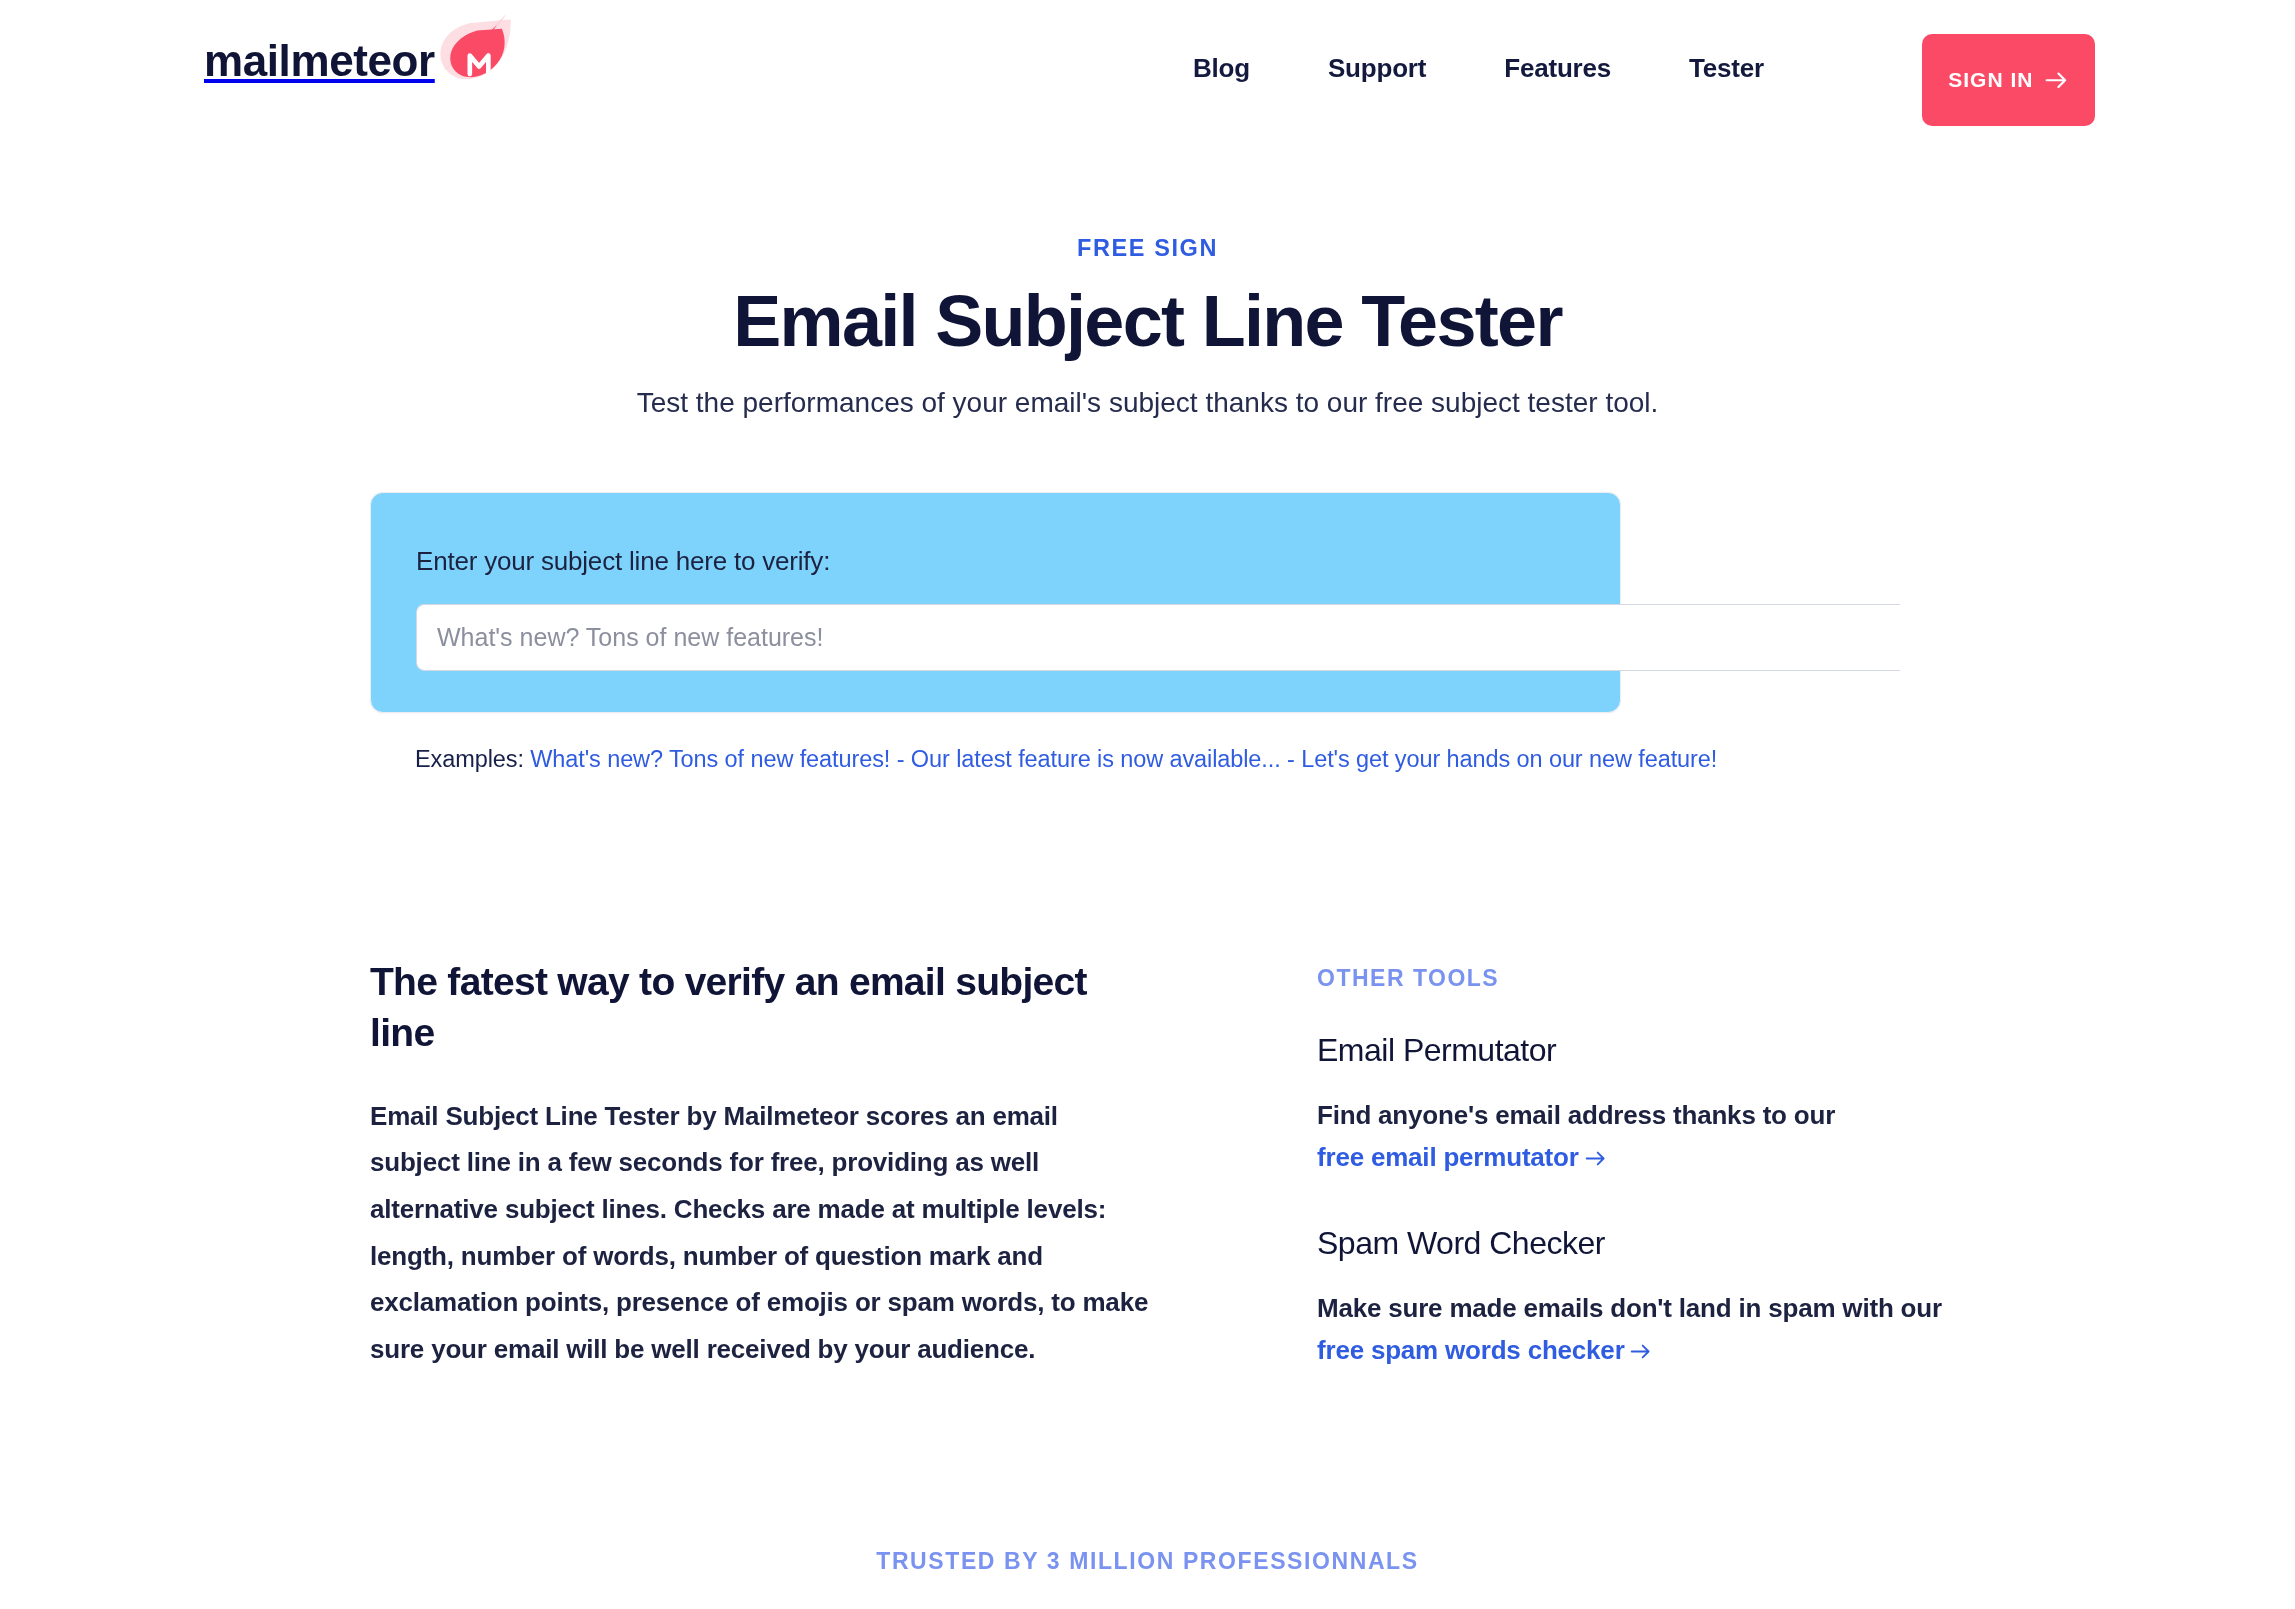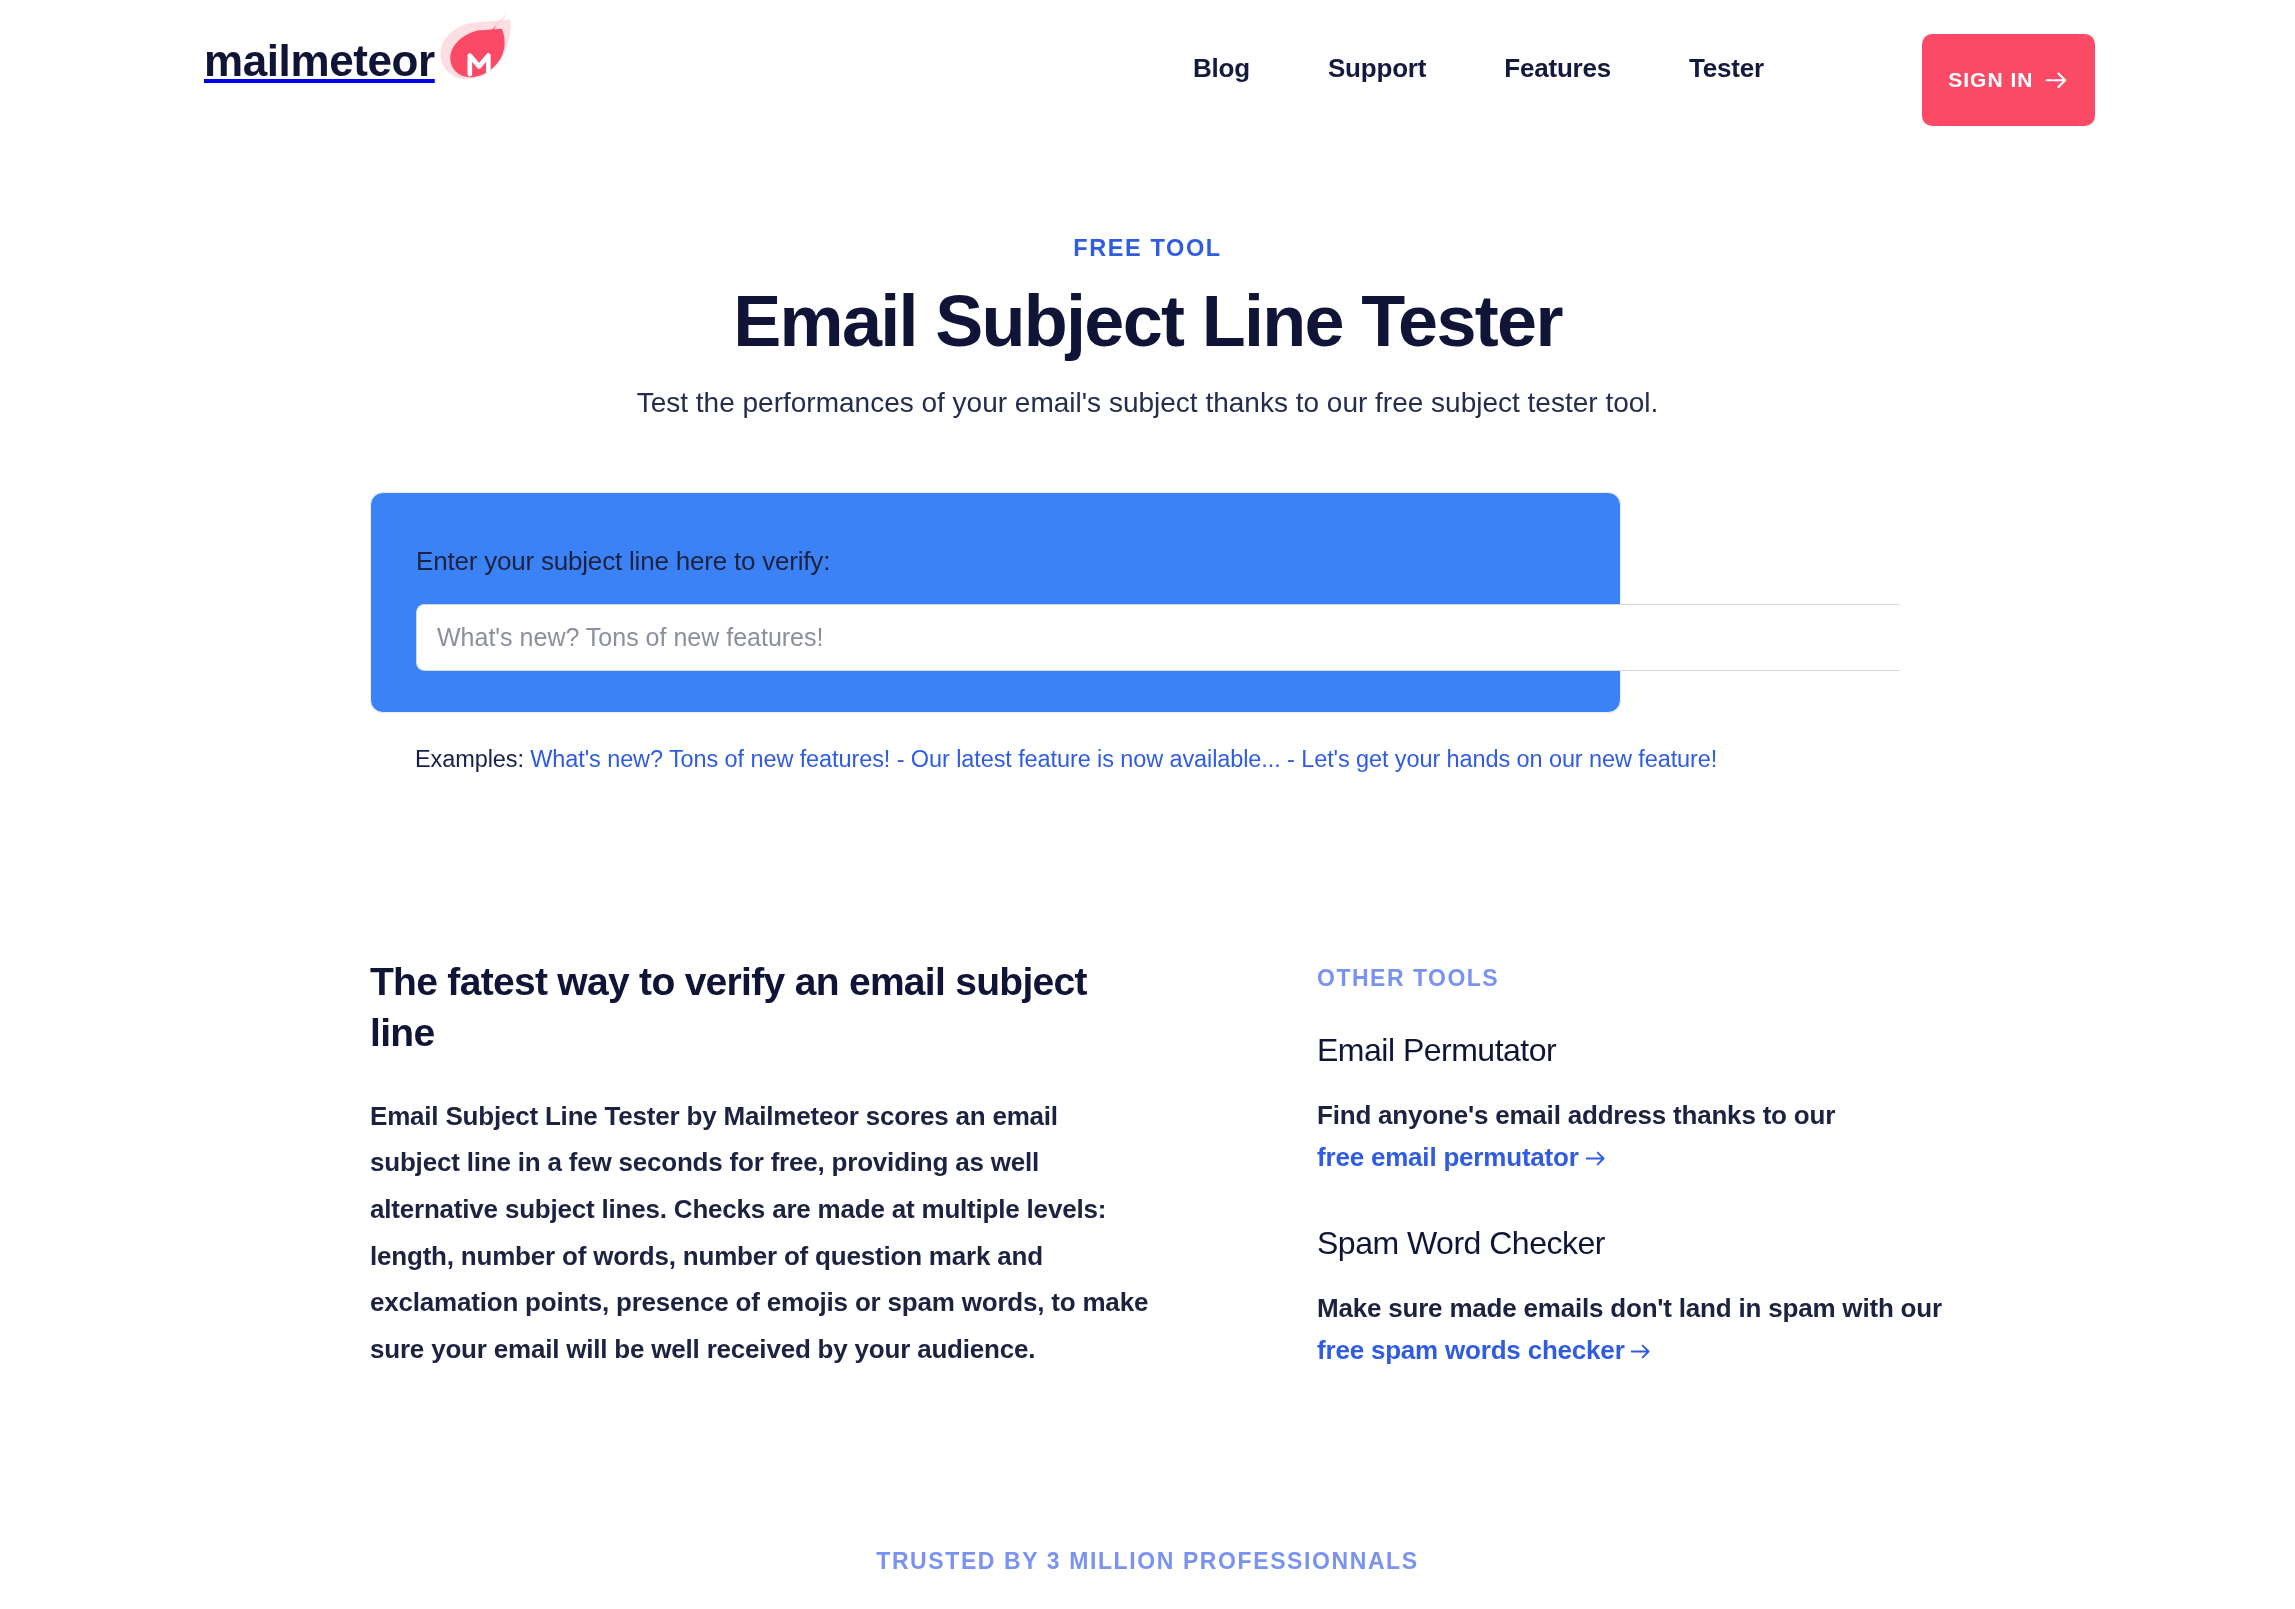--- a/index.html
+++ b/index.html
@@ -129,21 +129,21 @@
     line-height: 1.45;
   }
 
   
   .form-card {
     position: absolute;
     top: 492px;
     left: 370px;
     width: 1251px;
     height: 221px;
-    background: #3b82f6;
+    background: #7dd3fc;
     border: 1.7px solid #eceef4;
     border-radius: 13px;
     box-shadow: 0 0.8px 2.5px rgba(16,21,55,0.035);
   }
   .form-label {
     position: absolute;
     left: 45px;
     top: 53px;
     font-size: 26px;
     font-weight: 400;
@@ -315,21 +315,21 @@
       <span>SIGN IN</span>
       <span class="signin-arrow">
         <svg width="23.5" height="18.5" viewBox="0 0 28 22" xmlns="http://www.w3.org/2000/svg">
           <path d="M2 11 H24 M16 3 L24 11 L16 19" fill="none" stroke="#ffffff" stroke-width="2.6" stroke-linecap="round" stroke-linejoin="round"></path>
         </svg>
       </span>
     </button>
   </header>
 
   <section class="hero">
-    <div class="eyebrow">FREE TOOL</div>
+    <div class="eyebrow">FREE SIGN</div>
     <h1 class="hero-title">Email Subject Line Tester</h1>
     <p class="hero-sub">Test the performances of your email's subject thanks to our free subject tester tool.</p>
   </section>
 
   <section class="form-card">
     <label class="form-label">Enter your subject line here to verify:</label>
     <div class="input-row">
       <input class="subject-input" type="text" placeholder="What's new? Tons of new features!" style="">
     </div>
   </section>

